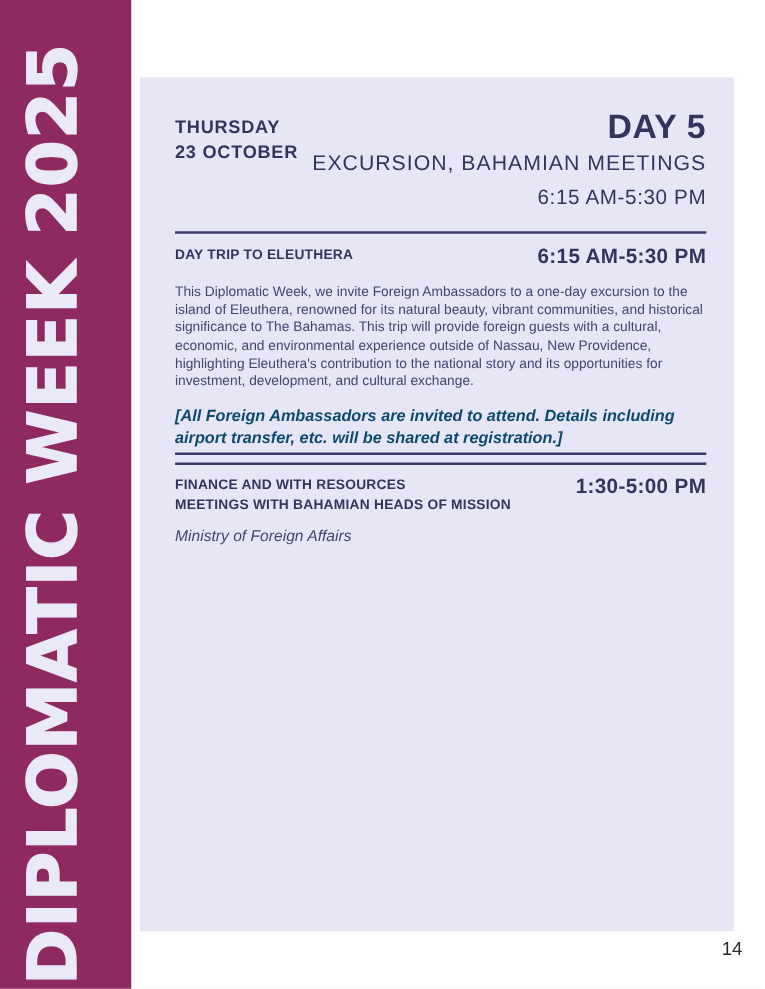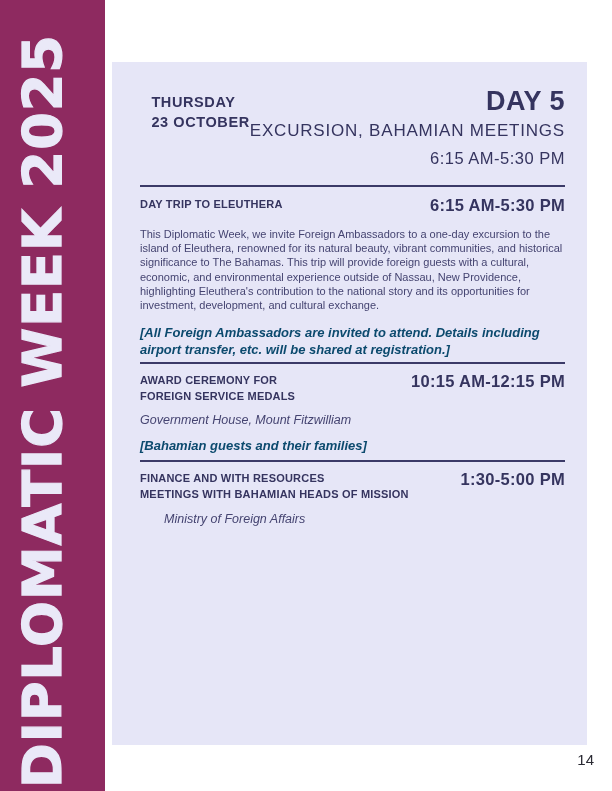--- a/index.html
+++ b/index.html
@@ -13,39 +13,39 @@
     position:absolute;left:16px;top:788px;
     transform:rotate(-90deg);transform-origin:0 0;
     white-space:nowrap;font-family:"DejaVu Sans","Liberation Sans",sans-serif;
     font-weight:800;font-size:54px;letter-spacing:1px;color:#eae9f8;
     -webkit-text-stroke:1.2px #eae9f8;line-height:1;
   }
   
   .panel{position:absolute;left:112px;top:62px;width:475px;height:683px;background:#e6e6f7;}
   .content{position:absolute;left:28px;top:0;width:425px;padding-top:24px;}
   
-  .header-row{display:flex;justify-content:flex-end;align-items:flex-start;}
+  .header-row{display:flex;justify-content:space-between;align-items:flex-start;}
   .header-left{margin-top:6px;font-weight:bold;font-size:14.5px;letter-spacing:0.6px;line-height:1.4;color:#35345f;}
   .header-right{text-align:right;color:#35345f;}
   .day-number{font-size:27px;font-weight:800;letter-spacing:0.5px;line-height:1.15;}
   .header-subtitle{font-size:17px;letter-spacing:0.8px;margin-top:4px;}
   .header-time{font-size:16.5px;letter-spacing:0.5px;margin-top:8px;}
   
   .rule{border:none;border-top:2px solid #3b3a68;margin:0;}
   .rule-1{margin-top:17px;}
   .rule-2{margin-top:4px;}
   .rule-3{margin-top:6px;}
   
   .event-head{position:relative;margin-top:9px;min-height:20px;}
   .event-head.mt8{margin-top:8px;}
   .event-title{width:340px;font-size:11px;font-weight:bold;letter-spacing:0.2px;line-height:16px;color:#35345f;}
   .event-time{position:absolute;right:0;top:0;font-size:16.5px;font-weight:800;letter-spacing:0.3px;white-space:nowrap;color:#35345f;}
   .venue{margin-top:13px;font-style:italic;font-size:12.5px;line-height:15px;color:#454471;}
   .venue.tight{margin-top:9px;}
-  .venue.v3{margin-top:10px;margin-left:24px;}
+  .venue.v3{margin-top:10px;}
   .desc{margin:11px 0 0 0;font-size:11px;line-height:14.2px;color:#454471;}
   .note{margin:12px 0 0 0;font-size:13px;font-weight:bold;font-style:italic;line-height:17px;color:#0c4a6e;}
   .note.tight{margin-top:9px;}
   
   .page-number{position:absolute;right:18px;top:751px;font-size:15px;color:#2a2a33;}
 </style>
 </head>
 <body>
 
 <div class="sidebar">
@@ -75,33 +75,20 @@
           <div>DAY TRIP TO ELEUTHERA</div>
         </div>
         <div class="event-time">6:15 AM-5:30 PM</div>
       </div>
       <p class="desc">This Diplomatic Week, we invite Foreign Ambassadors to a one-day excursion to the island of Eleuthera, renowned for its natural beauty, vibrant communities, and historical significance to The Bahamas. This trip will provide foreign guests with a cultural, economic, and environmental experience outside of Nassau, New Providence, highlighting Eleuthera's contribution to the national story and its opportunities for investment, development, and cultural exchange.</p>
       <p class="note">[All Foreign Ambassadors are invited to attend. Details including airport transfer, etc. will be shared at registration.]</p>
     </section>
 
     <hr class="rule rule-2">
 
-    <section>
-      <div class="event-head mt8">
-        <div class="event-title">
-          <div>AWARD CEREMONY FOR</div>
-          <div>FOREIGN SERVICE MEDALS</div>
-        </div>
-        <div class="event-time">10:15 AM-12:15 PM</div>
-      </div>
-      <div class="venue tight">
-        <div>Government House, Mount Fitzwilliam</div>
-      </div>
-      <p class="note tight">[Bahamian guests and their families]</p>
-    </section>
 
     <hr class="rule rule-3">
 
     <section>
       <div class="event-head mt8">
         <div class="event-title">
           <div>FINANCE AND WITH RESOURCES</div>
           <div>MEETINGS WITH BAHAMIAN HEADS OF MISSION</div>
         </div>
         <div class="event-time">1:30-5:00 PM</div>

